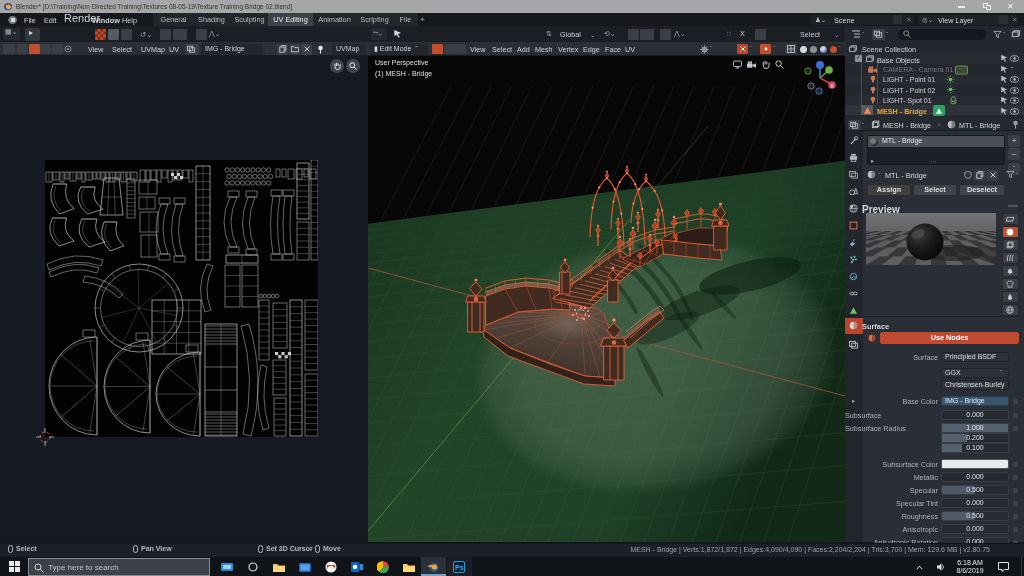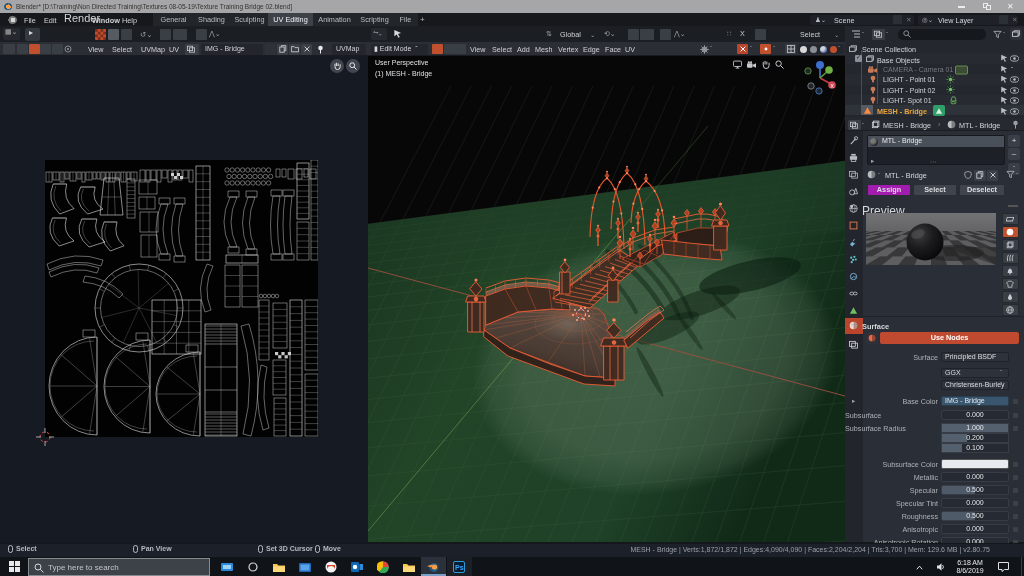--- a/index.html
+++ b/index.html
@@ -420,25 +420,25 @@
       <path d="M2.4 2.0 V0.64 H6.8 V5.6 H5.2" fill="none" stroke="#c6cacf" stroke-width="0.9"></path>
     </svg>
     <div class="abs" style="left:987px;top:169.5px;width:11px;height:11px;background:#3a3e45;border-radius:1px;"></div>
     <svg width="8" height="8" viewBox="0 0 8 8" style="position:absolute;left:988.5px;top:171px;" xmlns="http://www.w3.org/2000/svg">
       <path d="M1.6 1.6 L6.4 6.4 M6.4 1.6 L1.6 6.4" stroke="#c6cacf" stroke-width="1"></path>
     </svg>
     <svg width="9" height="9" viewBox="0 0 9 9" style="position:absolute;left:1006px;top:170px;" xmlns="http://www.w3.org/2000/svg">
       <path d="M0.9 1.3499999999999999 H8.1 L5.3999999999999995 4.5 V7.6499999999999995 L3.6 6.75 V4.5 Z" fill="none" stroke="#b9bdc2" stroke-width="0.8"></path>
     </svg>
     <div class="abs" style="left:1016px;top:171.5px;font-size:6px;color:#999;font-weight:normal;letter-spacing:0px;white-space:nowrap;">ˇ</div>
-    <div class="abs" style="left:867px;top:184px;width:44px;height:12px;background:#a21caf;border:1px solid #2a2d33;border-radius:2px;display:flex;align-items:center;justify-content:center;color:#dcdee1;font-size:7.3px;font-weight:bold;">Assign</div>
+    <div class="abs" style="left:867px;top:184px;width:44px;height:12px;background:#404040;border:1px solid #2a2d33;border-radius:2px;display:flex;align-items:center;justify-content:center;color:#dcdee1;font-size:7.3px;font-weight:bold;">Assign</div>
     <div class="abs" style="left:913px;top:184px;width:44px;height:12px;background:#40454d;border:1px solid #2a2d33;border-radius:2px;display:flex;align-items:center;justify-content:center;color:#dcdee1;font-size:7.3px;font-weight:bold;">Select</div>
     <div class="abs" style="left:959px;top:184px;width:46px;height:12px;background:#40454d;border:1px solid #2a2d33;border-radius:2px;display:flex;align-items:center;justify-content:center;color:#dcdee1;font-size:7.3px;font-weight:bold;">Deselect</div>
     <div class="abs" style="left:850px;top:203px;font-size:7px;color:#c6cacf;font-weight:normal;letter-spacing:0px;white-space:nowrap;">▾</div>
-    <div class="abs" style="left:862px;top:203.5px;font-size:12px;color:#d4d7db;font-weight:normal;letter-spacing:0px;white-space:nowrap;">Preview</div>
+    <div class="abs" style="left:862px;top:203.5px;font-size:10px;color:#d4d7db;font-weight:bold;letter-spacing:0px;white-space:nowrap;">Preview</div>
     <div class="abs" style="left:1008px;top:205px;width:10px;height:2px;background:#555;"></div>
     <svg width="130" height="52" viewBox="0 0 130 52" style="position:absolute;left:866px;top:213px;" xmlns="http://www.w3.org/2000/svg">
 <defs>
         <radialGradient id="sphg" cx="0.35" cy="0.3" r="0.8">
 <stop offset="0" stop-color="#3c3c3e"></stop>
           <stop offset="0.45" stop-color="#1c1c1e"></stop>
           <stop offset="1" stop-color="#060608"></stop>
 </radialGradient>
 <linearGradient id="pvsky" x1="0" y1="0" x2="0" y2="1">
 <stop offset="0" stop-color="#737375"></stop>

